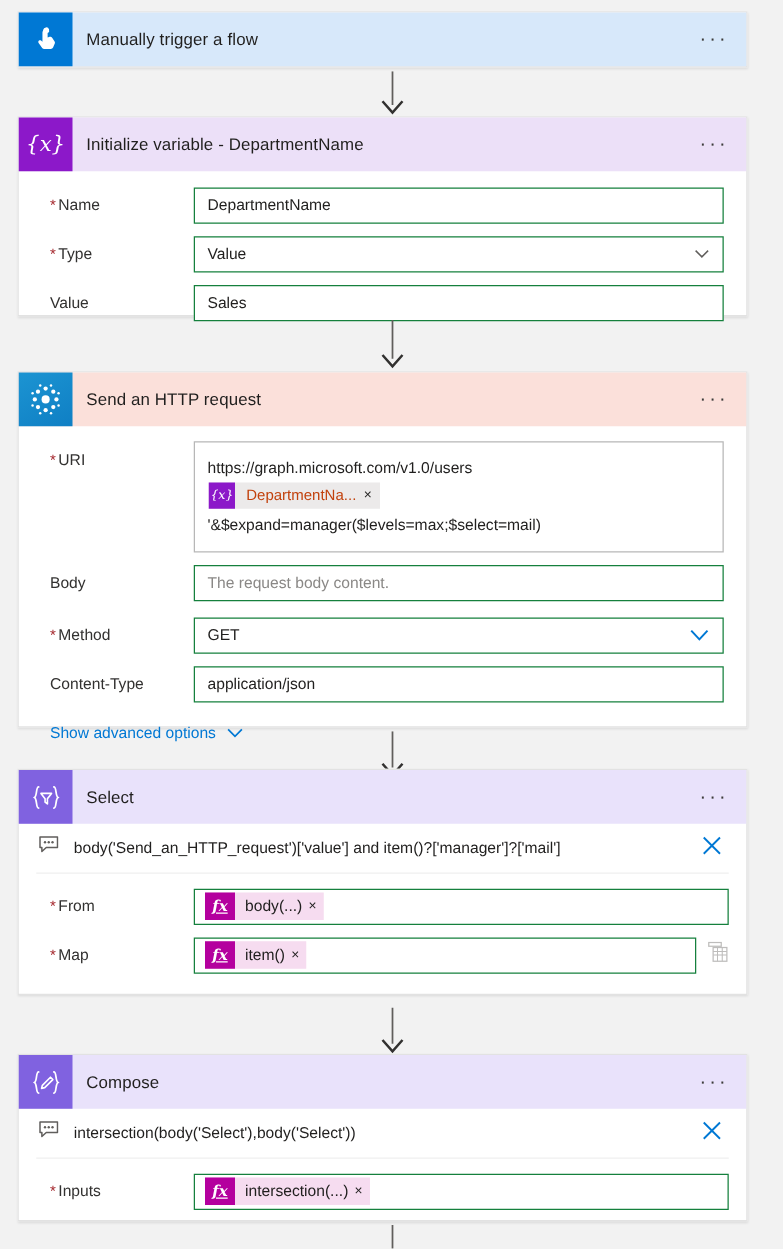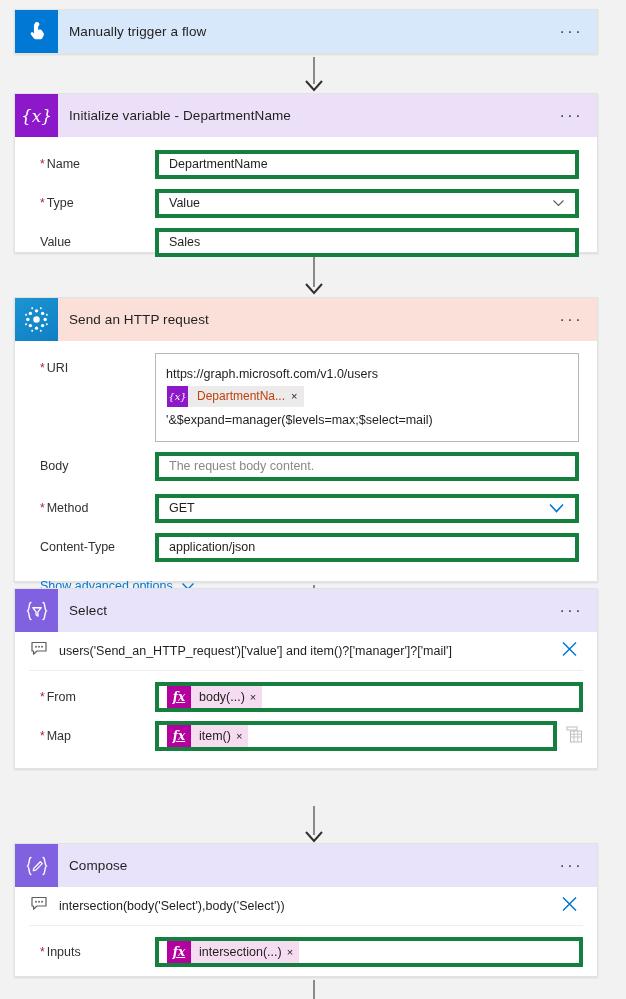--- a/index.html
+++ b/index.html
@@ -49,21 +49,21 @@
   
   .card-body{padding:12px 18px 14px 14px;}
   .row{display:flex;align-items:center;min-height:30px;margin-bottom:9px;}
   .row:last-child{margin-bottom:0;}
   .lbl{
     width:126px;flex:0 0 126px;font-size:12.5px;color:#323130;
     padding-left:11px;box-sizing:border-box;
   }
   .req::before{content:"*";color:#a4262c;font-size:12px;margin-right:2px;}
   .fld{
-    flex:1;border:4px solid #15803d;background:#fff;
+    flex:1;border:1px solid #15803d;background:#fff;
     min-height:29px;box-sizing:border-box;
     display:flex;align-items:center;padding:0 10px;
     font-size:12.5px;color:#201f1e;position:relative;
   }
   .fld.ph{color:#8a8886;}
   .chev{
     position:absolute;right:10px;top:50%;transform:translateY(-50%);
     width:13px;height:13px;
   }
   .chev svg{display:block;}
@@ -263,21 +263,21 @@
     </div>
   </div>
 
   <div class="conn" style="top:585px;height:38px;">
     <svg width="26" height="38" viewBox="0 0 26 38">
       <line x1="13" y1="0" x2="13" y2="29" stroke="#605e5c" stroke-width="1.4"></line>
       <path d="M5 26 L13 35 L21 26" fill="none" stroke="#323130" stroke-width="2"></path>
     </svg>
   </div>
 
-  <div class="card" style="top:588px;height:181px;">
+  <div class="card" style="top:615px;height:181px;">
     <div class="card-head h-lav">
       <div class="icon-box ic-lav">
         <svg width="30" height="24" viewBox="0 0 32 24">
           <path d="M9.5 3 C7 3 8.4 10.4 6 12 C8.4 13.6 7 21 9.5 21" fill="none" stroke="#fff" stroke-width="1.5" stroke-linecap="round"></path>
           <path d="M22.5 3 C25 3 23.6 10.4 26 12 C23.6 13.6 25 21 22.5 21" fill="none" stroke="#fff" stroke-width="1.5" stroke-linecap="round"></path>
           <path d="M11.5 8.5 H20.5 L17 13 V17.5 L15 16 V13 Z" fill="none" stroke="#fff" stroke-width="1.4" stroke-linejoin="round"></path>
         </svg>
       </div>
       <div class="head-title">Select</div>
       <div class="ellipsis">···</div>
@@ -286,21 +286,21 @@
 
       <div class="cmt-row">
         <span class="cmt-ico">
           <svg width="16" height="15" viewBox="0 0 16 15">
             <path d="M1 1.5 H15 V10 H6 L2.5 13.2 V10 H1 Z" fill="none" stroke="#605e5c" stroke-width="1.2" stroke-linejoin="round"></path>
             <circle cx="5" cy="5.8" r=".95" fill="#605e5c"></circle>
               <circle cx="8" cy="5.8" r=".95" fill="#605e5c"></circle>
               <circle cx="11" cy="5.8" r=".95" fill="#605e5c"></circle>
           </svg>
         </span>
-        <span class="cmt-txt">users('Send_an_HTTP_request')['value'] and item()?['manager']?['mail']</span>
+        <span class="cmt-txt">body('Send_an_HTTP_request')['value'] and item()?['manager']?['mail']</span>
         <span class="cmt-x">
           <svg width="19" height="19" viewBox="0 0 19 19">
               <path d="M3 3 L16 16 M16 3 L3 16" stroke="#0078d4" stroke-width="1.5"></path>
             </svg>
         </span>
       </div>
 
       <div class="row">
         <div class="lbl req">From</div>
         <div class="fld" style="padding:0 0 0 8px;">

